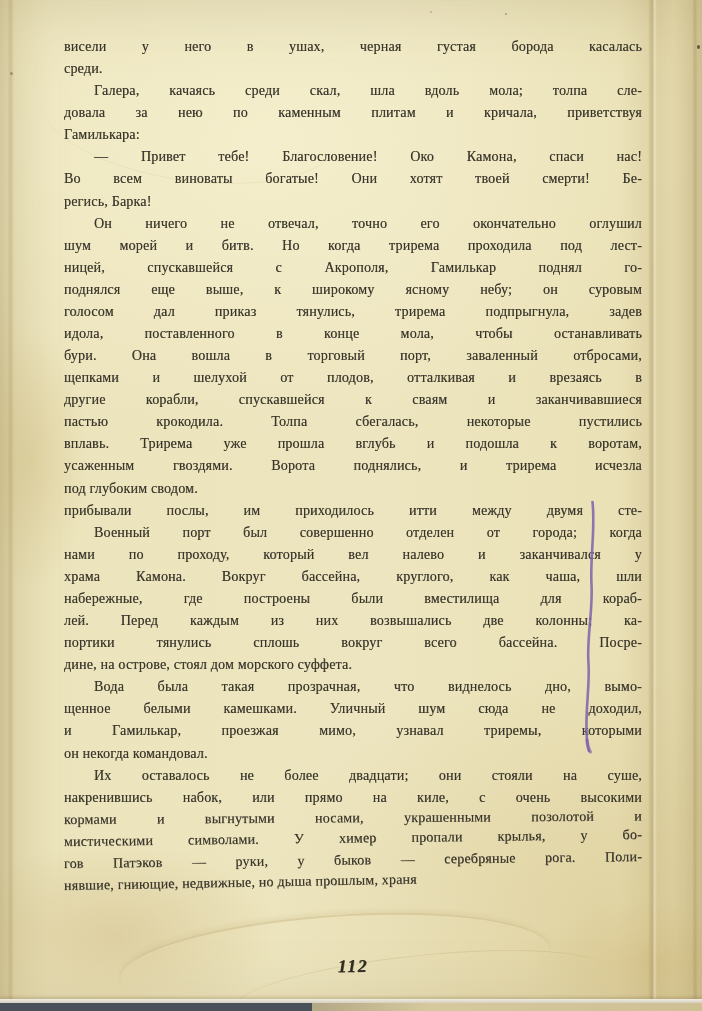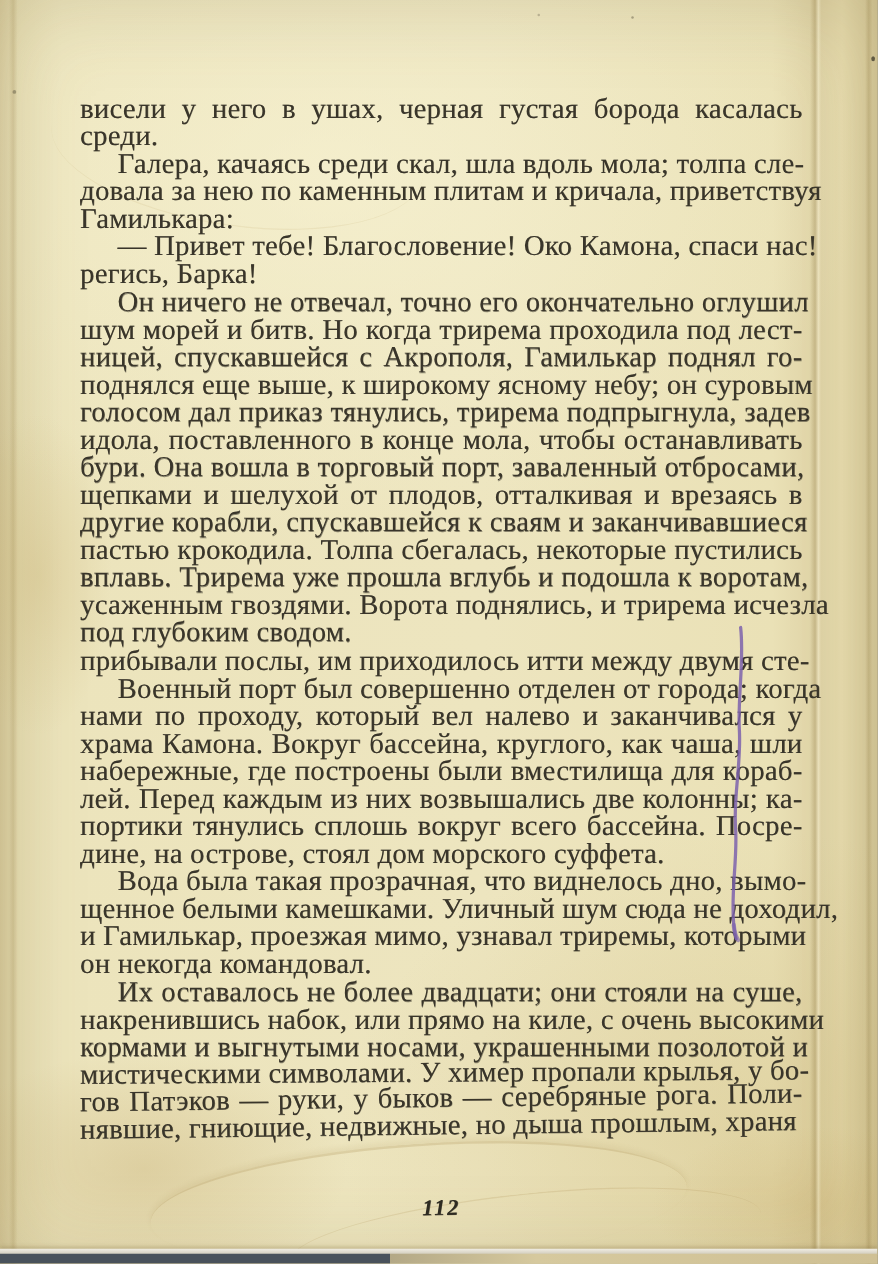--- a/index.html
+++ b/index.html
@@ -74,24 +74,23 @@
   }
   .bottom-right-tan {
     position: absolute; left: 312px; top: 1003px; right: 0; height: 8px;
     background: linear-gradient(90deg, #b3a886, #d6c99e 30%, #cfc094);
   }
   
   .pen-mark { position: absolute; left: 578px; top: 496px; }
   
   .text-block {
     position: absolute; left: 64px; top: 36px; width: 578px;
-    font-size: 23px; line-height: 22.08px; color: #39352a;
+    font-size: 14px; line-height: 22.08px; color: #39352a;
     letter-spacing: 0.2px;
     text-shadow: 0.3px 0.3px 0.3px rgba(57,53,42,0.55);
-    margin-top: 40px;
   }
   .line { height: 22.08px; white-space: nowrap; text-align: justify; text-align-last: justify; }
   .line.indent { padding-left: 30px; }
   .line.end { text-align-last: left; white-space: normal; }
   .line:nth-child(36) { transform: rotate(-0.35deg); transform-origin: 0 50%; }
   .line:nth-child(n+37) { transform: rotate(-0.7deg); transform-origin: 0 50%; }
   .line:nth-child(n+39) { transform: rotate(-1.05deg); transform-origin: 0 50%; }
   .page-number {
     position: absolute; left: 64px; top: 956px; width: 578px;
     text-align: center; font-style: italic; font-weight: 700;
@@ -120,20 +119,21 @@
   <div class="speck s3"></div>
   <div class="speck s4"></div>
 
   <div class="text-block">
       <div class="line">висели у него в ушах, черная густая борода касалась</div>
       <div class="line end">среди.</div>
       <div class="line indent">Галера, качаясь среди скал, шла вдоль мола; толпа сле-</div>
       <div class="line">довала за нею по каменным плитам и кричала, приветствуя</div>
       <div class="line end">Гамилькара:</div>
       <div class="line indent">— Привет тебе! Благословение! Око Камона, спаси нас!</div>
+      <div class="line">Во всем виноваты богатые! Они хотят твоей смерти! Бе-</div>
       <div class="line end">регись, Барка!</div>
       <div class="line indent">Он ничего не отвечал, точно его окончательно оглушил</div>
       <div class="line">шум морей и битв. Но когда трирема проходила под лест-</div>
       <div class="line">ницей, спускавшейся с Акрополя, Гамилькар поднял го-</div>
       <div class="line">поднялся еще выше, к широкому ясному небу; он суровым</div>
       <div class="line">голосом дал приказ тянулись, трирема подпрыгнула, задев</div>
       <div class="line">идола, поставленного в конце мола, чтобы останавливать</div>
       <div class="line">бури. Она вошла в торговый порт, заваленный отбросами,</div>
       <div class="line">щепками и шелухой от плодов, отталкивая и врезаясь в</div>
       <div class="line">другие корабли, спускавшейся к сваям и заканчивавшиеся</div>

